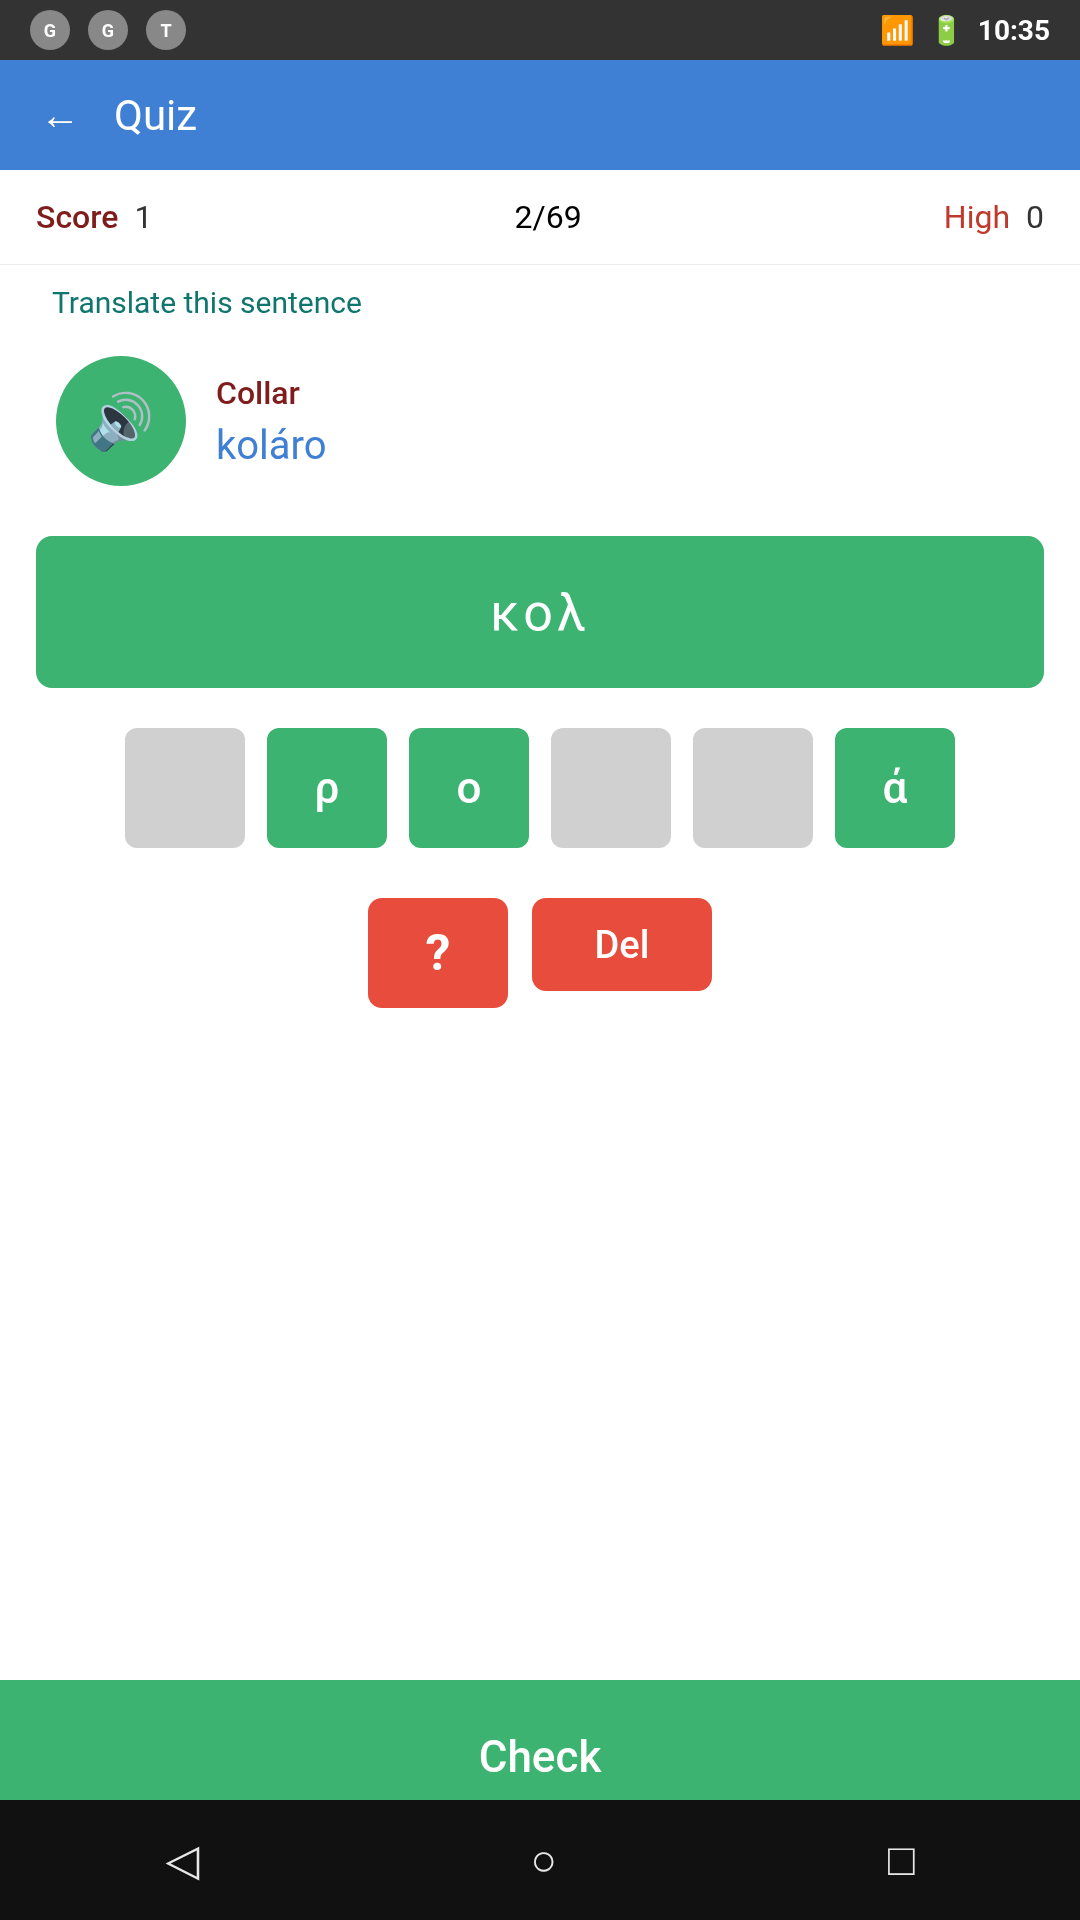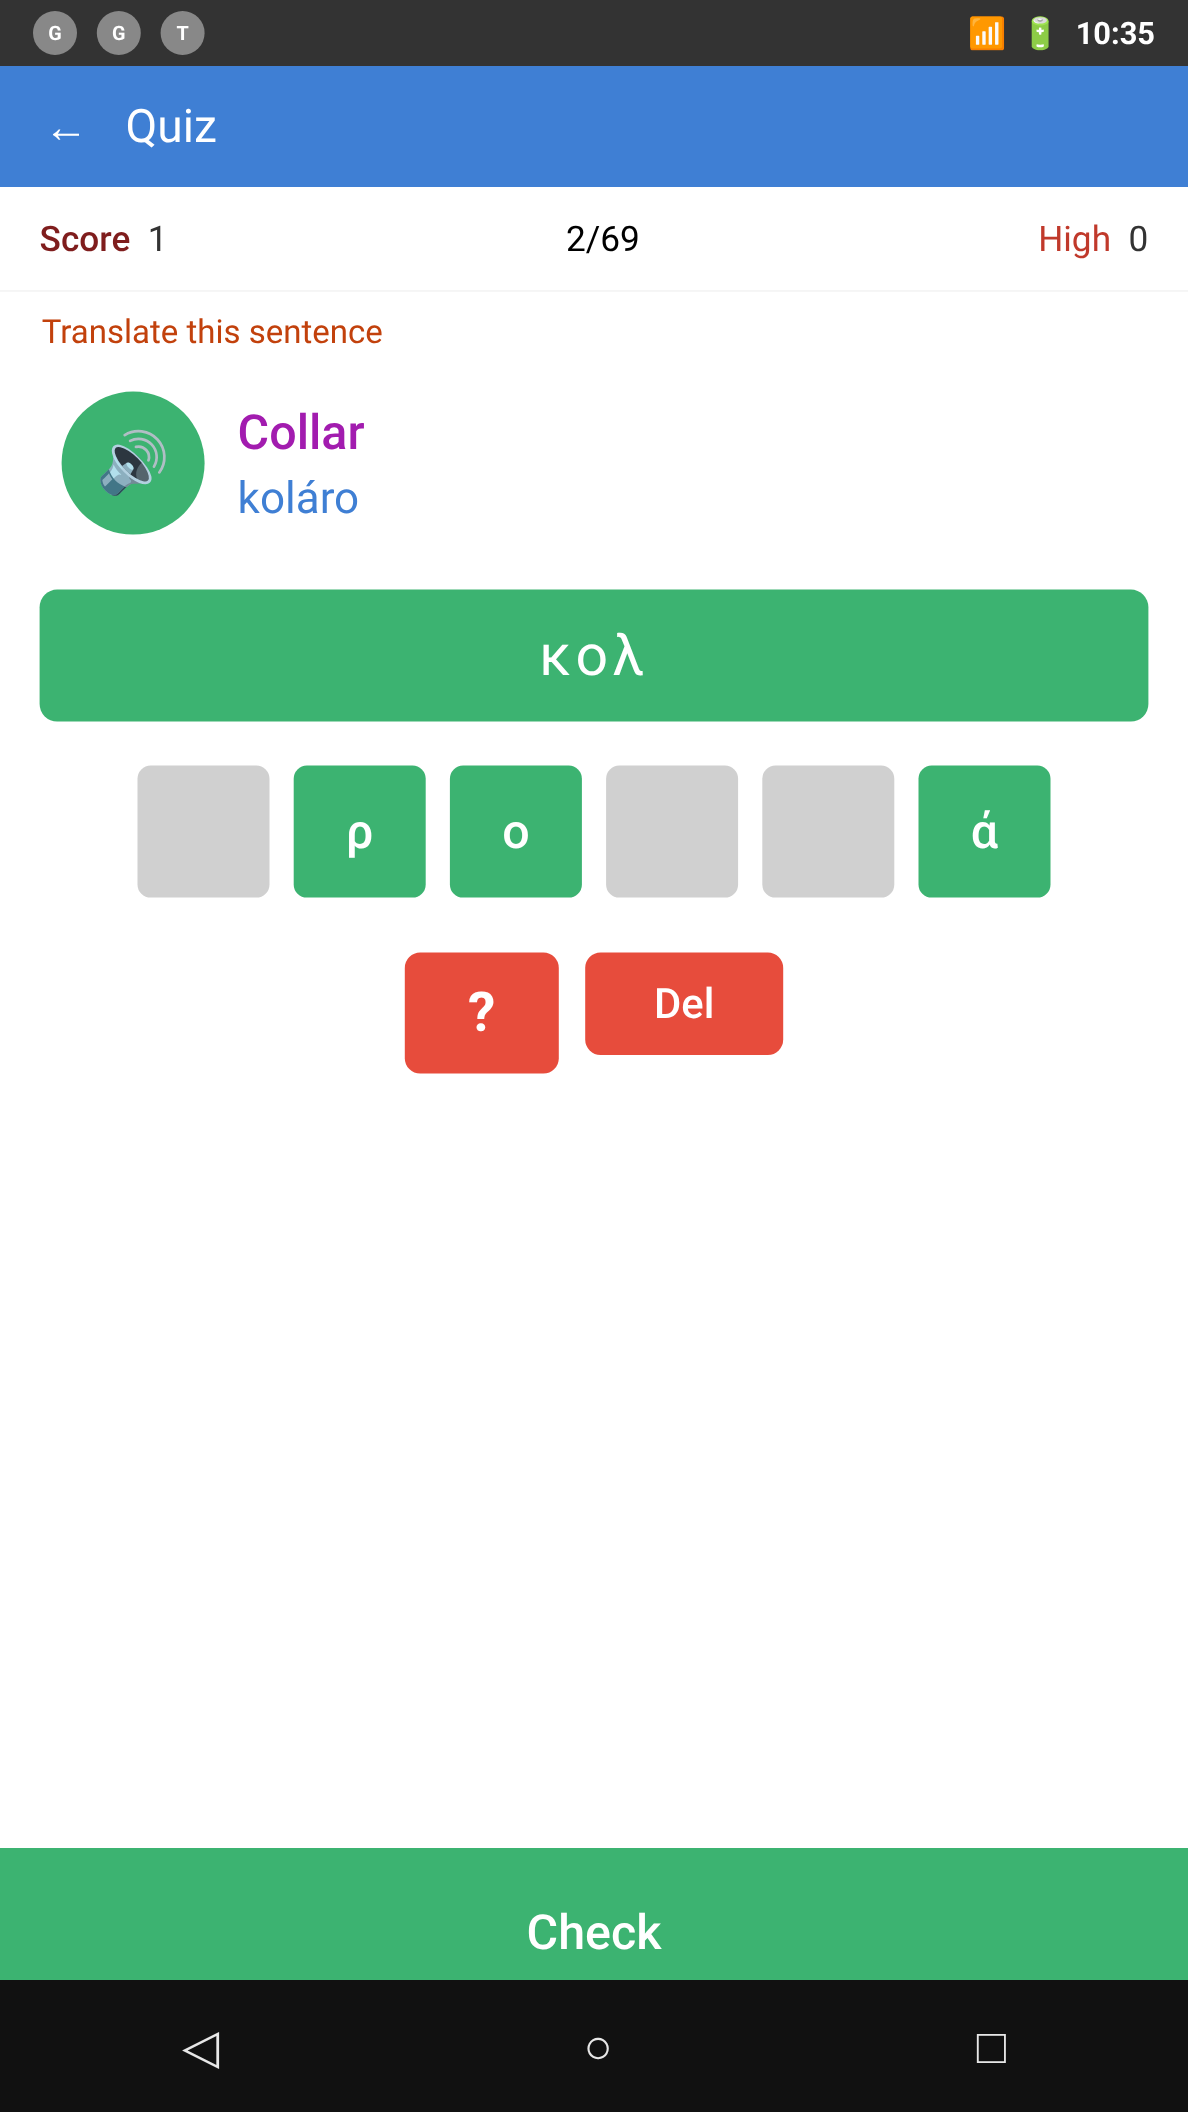--- a/index.html
+++ b/index.html
@@ -120,23 +120,23 @@
       color: #333;
     }
 
     
     .content {
       padding: 20px 36px;
     }
 
     .translate-instruction {
       font-size: 30px;
-      color: #c2410c;
+      color: #0f766e;
       margin-bottom: 36px;
-      margin-left: 2px;
+      margin-left: 16px;
     }
 
     
     .word-row {
       display: flex;
       align-items: center;
       gap: 30px;
       margin-bottom: 50px;
       padding-left: 20px;
     }
@@ -158,35 +158,35 @@
       font-size: 54px;
     }
 
     .word-text-block {
       display: flex;
       flex-direction: column;
       gap: 10px;
     }
 
     .word-english {
-      font-size: 44px;
-      color: #a21caf;
+      font-size: 32px;
+      color: #7f1d1d;
       font-weight: 500;
     }
 
     .word-translation {
       font-size: 40px;
       color: #3f7fd4;
     }
 
     
     .answer-box {
       background: #3cb371;
       border-radius: 16px;
-      height: 120px;
+      height: 152px;
       display: flex;
       align-items: center;
       justify-content: center;
       margin-bottom: 40px;
     }
 
     .answer-text {
       font-size: 52px;
       color: white;
       font-weight: 400;

